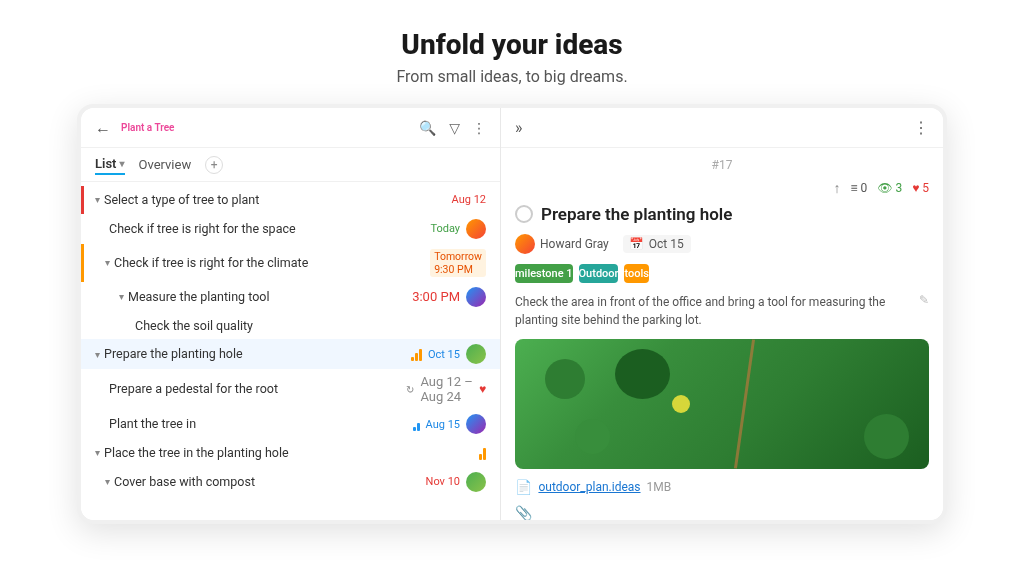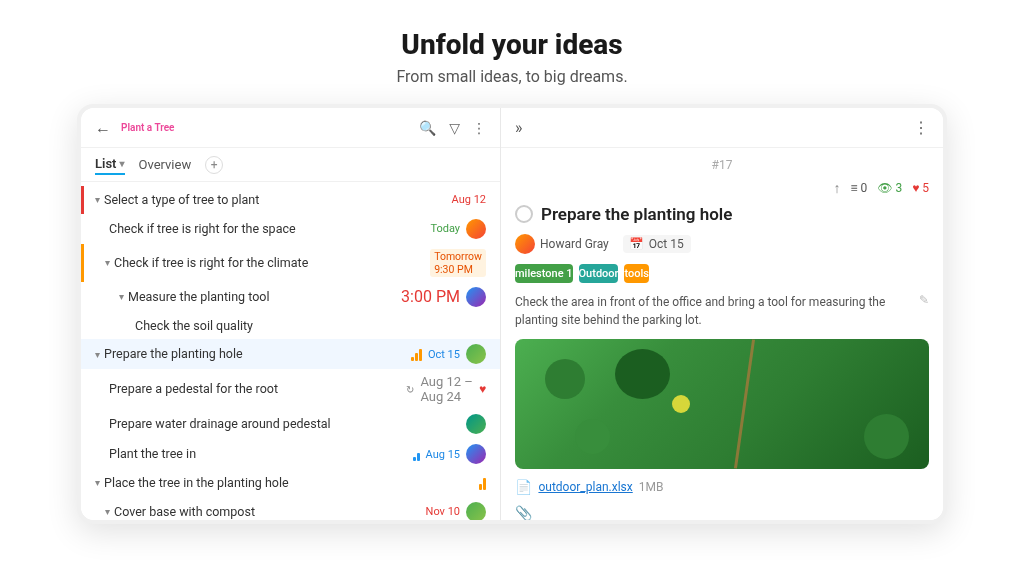--- a/index.html
+++ b/index.html
@@ -184,21 +184,21 @@
     .task-date.tomorrow {
       background: #fff3e0;
       color: #e65100;
       padding: 1px 4px;
       border-radius: 3px;
       font-size: 10.5px;
     }
 
     .task-date.time-red {
       color: #e53935;
-      font-size: 16px;
+      font-size: 13px;
     }
 
     .avatar {
       width: 20px;
       height: 20px;
       border-radius: 50%;
       background: linear-gradient(135deg, #4CAF50, #2196F3);
       flex-shrink: 0;
     }
 
@@ -566,27 +566,20 @@
         <div class="task-row task-indent-1">
           <span class="task-toggle"></span>
           <span class="task-name">Prepare a pedestal for the root</span>
           <div class="task-meta">
             <span class="sync-icon">↻</span>
             <span class="task-date" style="font-size:13px;color:#888;">Aug 12 –<br>Aug 24</span>
             <span class="heart-icon">♥</span>
           </div>
         </div>
 
-        <div class="task-row task-indent-1">
-          <span class="task-toggle"></span>
-          <span class="task-name">Prepare water drainage around pedestal</span>
-          <div class="task-meta">
-            <div class="avatar teal"></div>
-          </div>
-        </div>
 
         <div class="task-row task-indent-1">
           <span class="task-toggle"></span>
           <span class="task-name">Plant the tree in</span>
           <div class="task-meta">
             <div class="priority-bars">
               <div class="priority-bar" style="height:4px;background:#2196F3;"></div>
               <div class="priority-bar" style="height:8px;background:#2196F3;"></div>
             </div>
             <span class="task-date blue">Aug 15</span>
@@ -683,21 +676,21 @@
             <div class="tree-cluster-3"></div>
             <div class="tree-cluster-4"></div>
             <div class="road-path"></div>
             <div class="highlight-circle"></div>
           </div>
         </div>
 
         
         <div class="file-attachment">
           <span class="file-icon">📄</span>
-          <span class="file-name">outdoor_plan.xlsx</span>
+          <span class="file-name">outdoor_plan.ideas</span>
           <span class="file-size">1MB</span>
         </div>
 
         
         <span class="clip-icon">📎</span>
       </div>
     </div>
 
   </div>
 </div>

